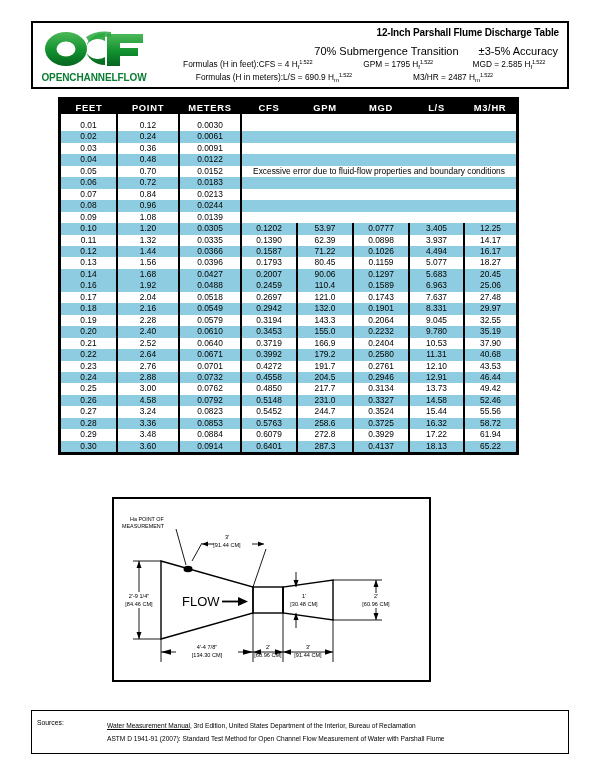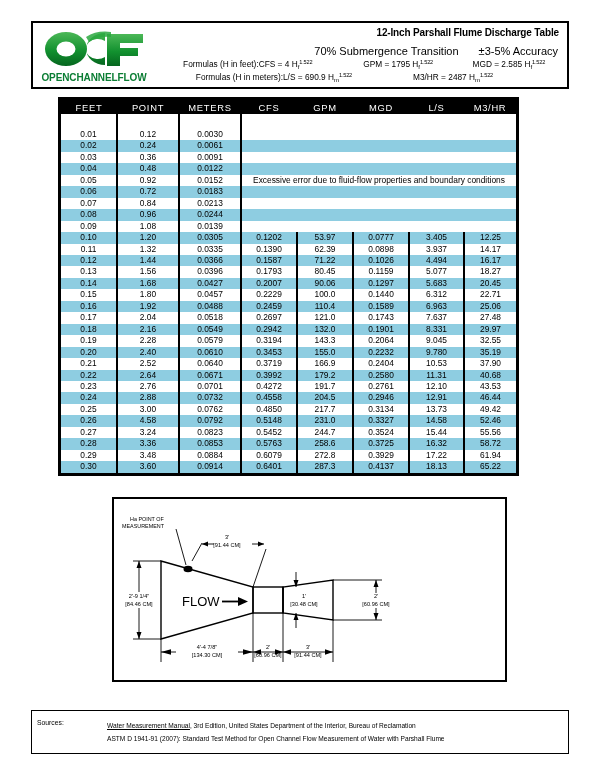--- a/index.html
+++ b/index.html
@@ -102,21 +102,21 @@
   }
   table.flume {
     border-collapse: collapse;
     width: 100%;
     table-layout: fixed;
   }
   table.flume th {
     background: #000;
     color: #fff;
     font-size: 9.4px;
-    font-weight: normal;
+    font-weight: bold;
     letter-spacing: 0.7px;
     height: 14px;
     padding: 0;
     text-align: center;
   }
   table.flume td {
     font-size: 8.4px;
     text-align: center;
     height: 11.45px;
     padding: 0;
@@ -125,28 +125,28 @@
   }
   table.flume td:last-child { border-right: none; }
   table.flume tr.alt td { background: #8ecde1; }
   td.blank-note {
     border-right: none !important;
     background: #fff !important;
     font-size: 5.6px;
     vertical-align: middle;
   }
   td.empty-cell { border-right: none !important; }
-  tr.first-data td { padding-top: 15px; }
+  tr.first-data td { padding-top: 6px; }
 
   
   .diagram-box {
     position: absolute;
     left: 112px;
     top: 497px;
-    width: 395px;
+    width: 319px;
     height: 185px;
     border: 2px solid #000;
     box-sizing: border-box;
     background: #fff;
   }
   .diagram-box svg { display: block; }
 
   
   .sources-box {
     position: absolute;
@@ -269,21 +269,21 @@
           <td class="empty-cell" colspan="5"></td>
         </tr>
         <tr class="alt">
           <td>0.04</td>
           <td>0.48</td>
           <td>0.0122</td>
           <td class="empty-cell" colspan="5"></td>
         </tr>
         <tr>
           <td>0.05</td>
-          <td>0.92</td>
+          <td>0.70</td>
           <td>0.0152</td>
           <td class="blank-note" colspan="5">Excessive error due to fluid-flow properties and boundary conditions</td>
         </tr>
         <tr class="alt">
           <td>0.06</td>
           <td>0.72</td>
           <td>0.0183</td>
           <td class="empty-cell" colspan="5"></td>
         </tr>
         <tr>
@@ -347,30 +347,20 @@
         <tr class="alt">
           <td>0.14</td>
           <td>1.68</td>
           <td>0.0427</td>
           <td>0.2007</td>
           <td>90.06</td>
           <td>0.1297</td>
           <td>5.683</td>
           <td>20.45</td>
         </tr>
-        <tr>
-          <td>0.15</td>
-          <td>1.80</td>
-          <td>0.0457</td>
-          <td>0.2229</td>
-          <td>100.0</td>
-          <td>0.1440</td>
-          <td>6.312</td>
-          <td>22.71</td>
-        </tr>
         <tr class="alt">
           <td>0.16</td>
           <td>1.92</td>
           <td>0.0488</td>
           <td>0.2459</td>
           <td>110.4</td>
           <td>0.1589</td>
           <td>6.963</td>
           <td>25.06</td>
         </tr>

